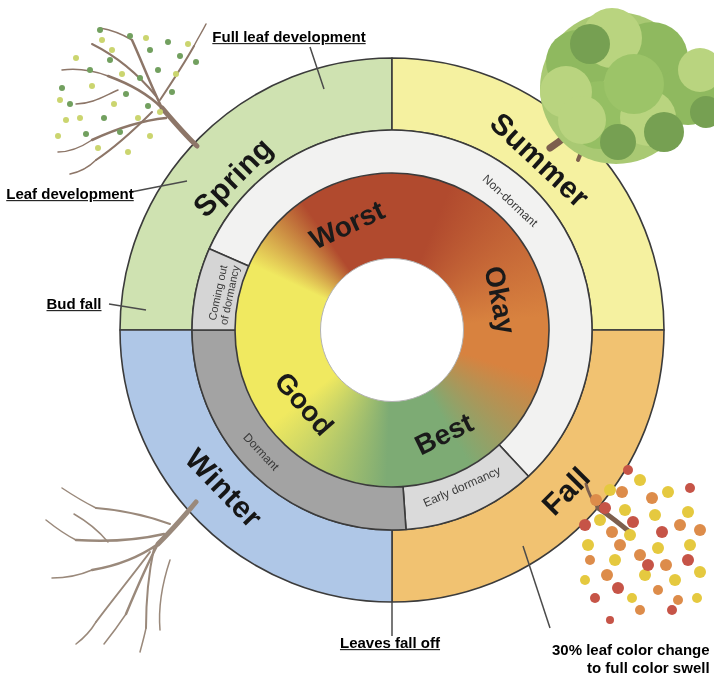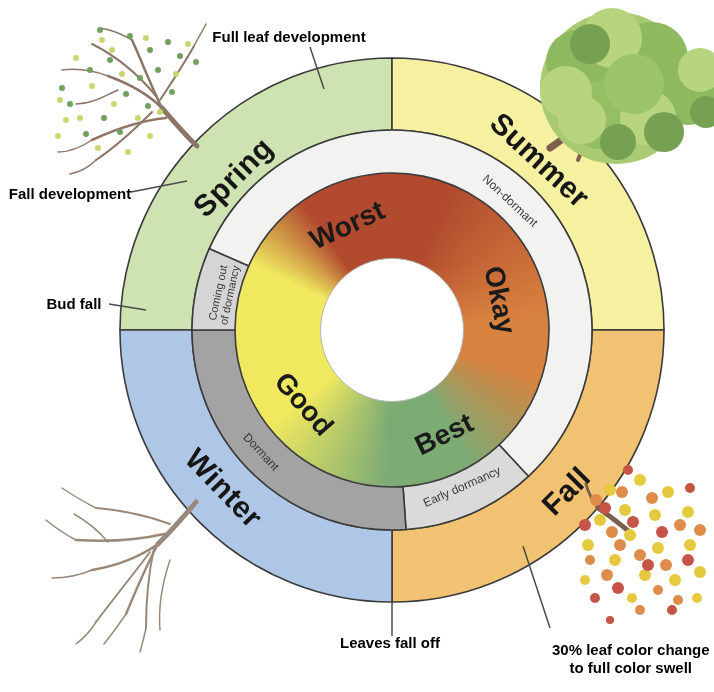--- a/index.html
+++ b/index.html
@@ -17,22 +17,22 @@
   }
   svg.wheel{left:0;top:0;}
   .lbl{
     position:absolute;white-space:nowrap;line-height:1.05;
     transform:translate(-50%,-50%) rotate(var(--r,0deg));
   }
   .season{font-size:30px;font-weight:bold;color:#161616;letter-spacing:.5px;}
   .rating{font-size:28px;font-weight:bold;color:#1a1a1a;}
   .dorm{font-size:12px;font-weight:500;color:#3a3a3a;text-align:center;}
   .note{font-size:15px;font-weight:600;color:#000;line-height:1.18;}
-  .note.centered{transform:translate(-50%,-50%);white-space:nowrap;}
-  .note.anchored{transform:none;text-align:center;white-space:nowrap;}
+  .note.centered{transform:translate(-50%,-50%);white-space:nowrap;text-decoration:underline;}
+  .note.anchored{transform:none;text-align:right;white-space:nowrap;}
 </style>
 </head>
 <body>
 
 <div class="stage">
 
   <div class="disc" id="rating-disc" style="background: conic-gradient(rgb(177, 74, 46) 0deg, rgb(177, 74, 46) 22deg, rgb(216, 130, 63) 85deg, rgb(216, 130, 63) 108deg, rgb(125, 171, 116) 150deg, rgb(125, 171, 116) 182deg, rgb(240, 233, 96) 232deg, rgb(240, 233, 96) 295deg, rgb(177, 74, 46) 325deg, rgb(177, 74, 46) 360deg);"></div>
 
   <svg class="wheel" width="714" height="692" viewBox="0 0 714 692">
     <g id="rings">
@@ -218,21 +218,21 @@
 
   <div class="lbl dorm" style="left:510px;top:201px;--r:43deg">Non-dormant</div>
   <div class="lbl dorm" style="left:462px;top:487px;--r:-24deg">Early dormancy</div>
   <div class="lbl dorm" style="left:261px;top:452px;--r:47deg">Dormant</div>
   <div class="lbl dorm" style="left:224px;top:294px;--r:-78deg;font-size:11px">
     <div>Coming out</div>
     <div>of dormancy</div>
   </div>
 
   <div class="note centered" style="left:289px;top:37px">Full leaf development</div>
-  <div class="note centered" style="left:70px;top:194px">Fall development</div>
+  <div class="note centered" style="left:70px;top:194px">Leaf development</div>
   <div class="note centered" style="left:74px;top:304px">Bud fall</div>
   <div class="note centered" style="left:390px;top:643px">Leaves fall off</div>
   <div class="note anchored" style="left:552px;top:641px">
     <div>30% leaf color change</div>
     <div>to full color swell</div>
   </div>
 
 </div>
 
 </body></html>

